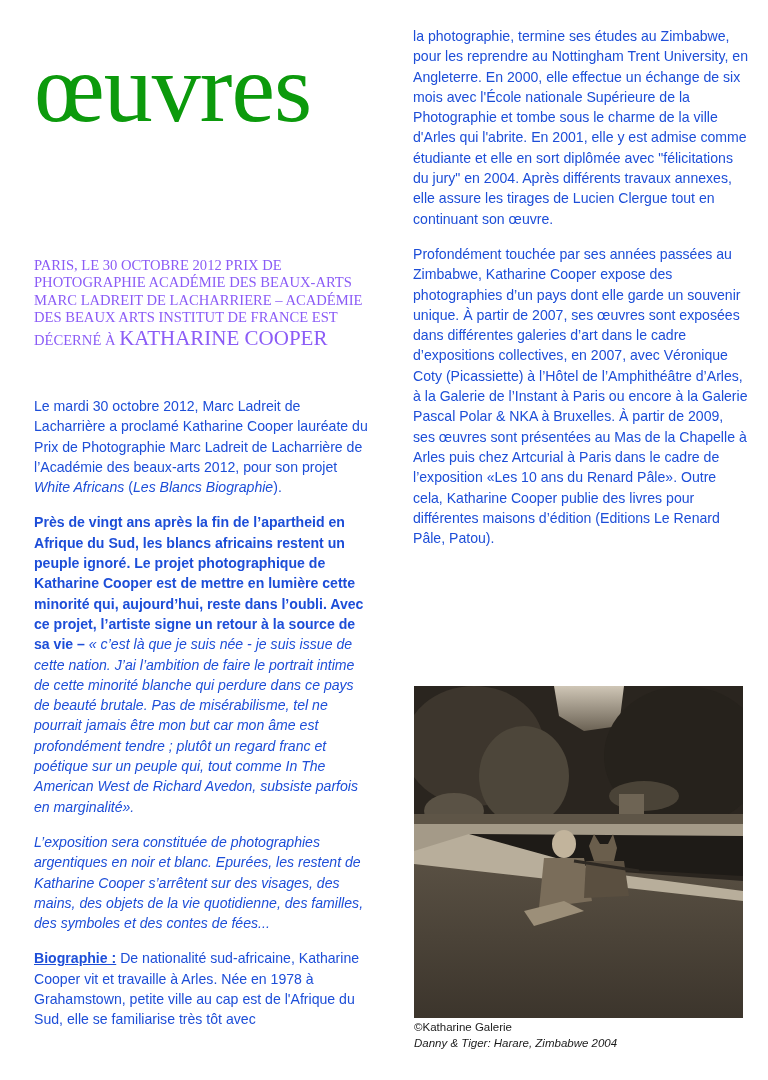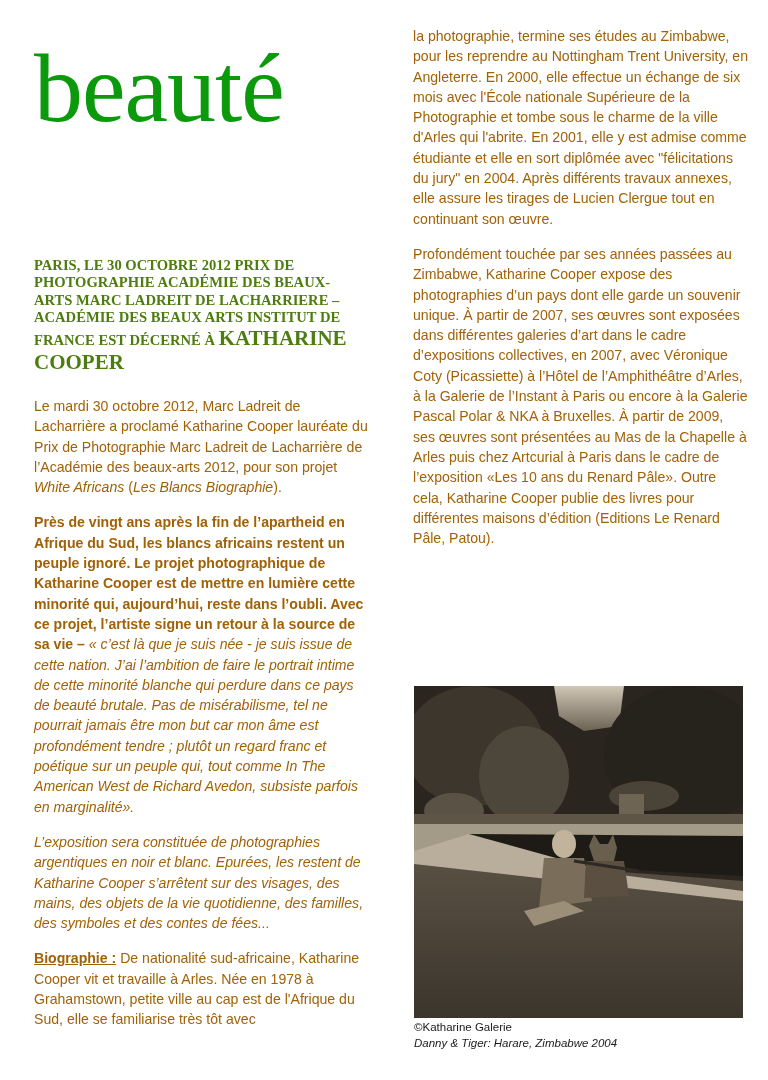--- a/index.html
+++ b/index.html
@@ -5,28 +5,28 @@
   html, body { margin: 0; padding: 0; background: #ffffff; }
   body { width: 768px; height: 1080px; position: relative; overflow: hidden; color: #1a1a1a; }
   .title {
     position: absolute; left: 34px; top: 36px; margin: 0;
     font-family: "Liberation Serif", serif; font-weight: normal;
     font-size: 98px; line-height: 104px; color: #0c9a0c; letter-spacing: -1px;
   }
   .title span { display: block; }
   .subhead {
     position: absolute; left: 34px; top: 257px; width: 330px; margin: 0;
-    font-family: "Liberation Serif", serif; font-weight: bold;
-    font-size: 14.6px; line-height: 17.3px; color: #4d7c0f;
+    font-family: "Liberation Serif", serif; font-weight: normal;
+    font-size: 14.6px; line-height: 17.3px; color: #8b5cf6;
   }
   .subhead .big { font-size: 21px; line-height: 24px; }
   .col {
     position: absolute;
     font-family: "Liberation Sans", sans-serif; font-size: 14.1px; line-height: 20.3px;
-    color: #a16207;
+    color: #1d4ed8;
   }
   .col p { margin: 0 0 15px 0; }
   .left { left: 34px; top: 396px; width: 336px; }
   .right { left: 413px; top: 26px; width: 336px; }
   .b { font-weight: bold; }
   .i { font-style: italic; }
   .u { font-weight: bold; text-decoration: underline; margin-top: 8px; }
   .photo {
     position: absolute; left: 414px; top: 686px; width: 329px; height: 332px;
     background: #3a342c; overflow: hidden;
@@ -35,21 +35,21 @@
   .caption {
     position: absolute; left: 414px; top: 1019px; width: 340px;
     font-family: "Liberation Sans", sans-serif; font-size: 11.5px; line-height: 16px; color: #1a1a1a;
   }
   .caption .i { font-style: italic; }
 </style>
 </head>
 <body>
 
 <h1 class="title">
-  <span>beauté</span>
+  <span>œuvres</span>
 </h1>
 
 <h2 class="subhead"><span>PARIS, LE 30 OCTOBRE 2012 PRIX DE PHOTOGRAPHIE ACADÉMIE DES BEAUX-ARTS MARC LADREIT DE LACHARRIERE – ACADÉMIE DES BEAUX ARTS INSTITUT DE FRANCE EST DÉCERNÉ À </span><span class="big">KATHARINE COOPER</span></h2>
 
 <div class="col left">
   <p><span>Le mardi 30 octobre 2012, Marc Ladreit de Lacharrière a proclamé Katharine Cooper lauréate du Prix de Photographie Marc Ladreit de Lacharrière de l’Académie des beaux-arts 2012, pour son projet </span><span class="i">White Africans</span><span> (</span><span class="i">Les Blancs Biographie</span><span>).</span></p>
   <p><span class="b"> Près de vingt ans après la fin de l’apartheid en Afrique du Sud, les blancs africains restent un peuple ignoré. Le projet photographique de Katharine Cooper est de mettre en lumière cette minorité qui, aujourd’hui, reste dans l’oubli. Avec ce projet, l’artiste signe un retour à la source de sa vie – </span><span class="i">« c’est là que je suis née - je suis issue de cette nation. J’ai l’ambition de faire le portrait intime de cette minorité blanche qui perdure dans ce pays de beauté brutale. Pas de misérabilisme, tel ne pourrait jamais être mon but car mon âme est profondément tendre ; plutôt un regard franc et poétique sur un peuple qui, tout comme In The American West de Richard Avedon, subsiste parfois en marginalité».</span></p>
   <p class="i">L’exposition sera constituée de photographies argentiques en noir et blanc. Epurées, les restent de Katharine Cooper s’arrêtent sur des visages, des mains, des objets de la vie quotidienne, des familles, des symboles et des contes de fées...</p>
   <p><span class="u">Biographie :</span><span> De nationalité sud-africaine, Katharine Cooper vit et travaille à Arles. Née en 1978 à Grahamstown, petite ville au cap est de l'Afrique du Sud, elle se familiarise très tôt avec</span></p>
 </div>

